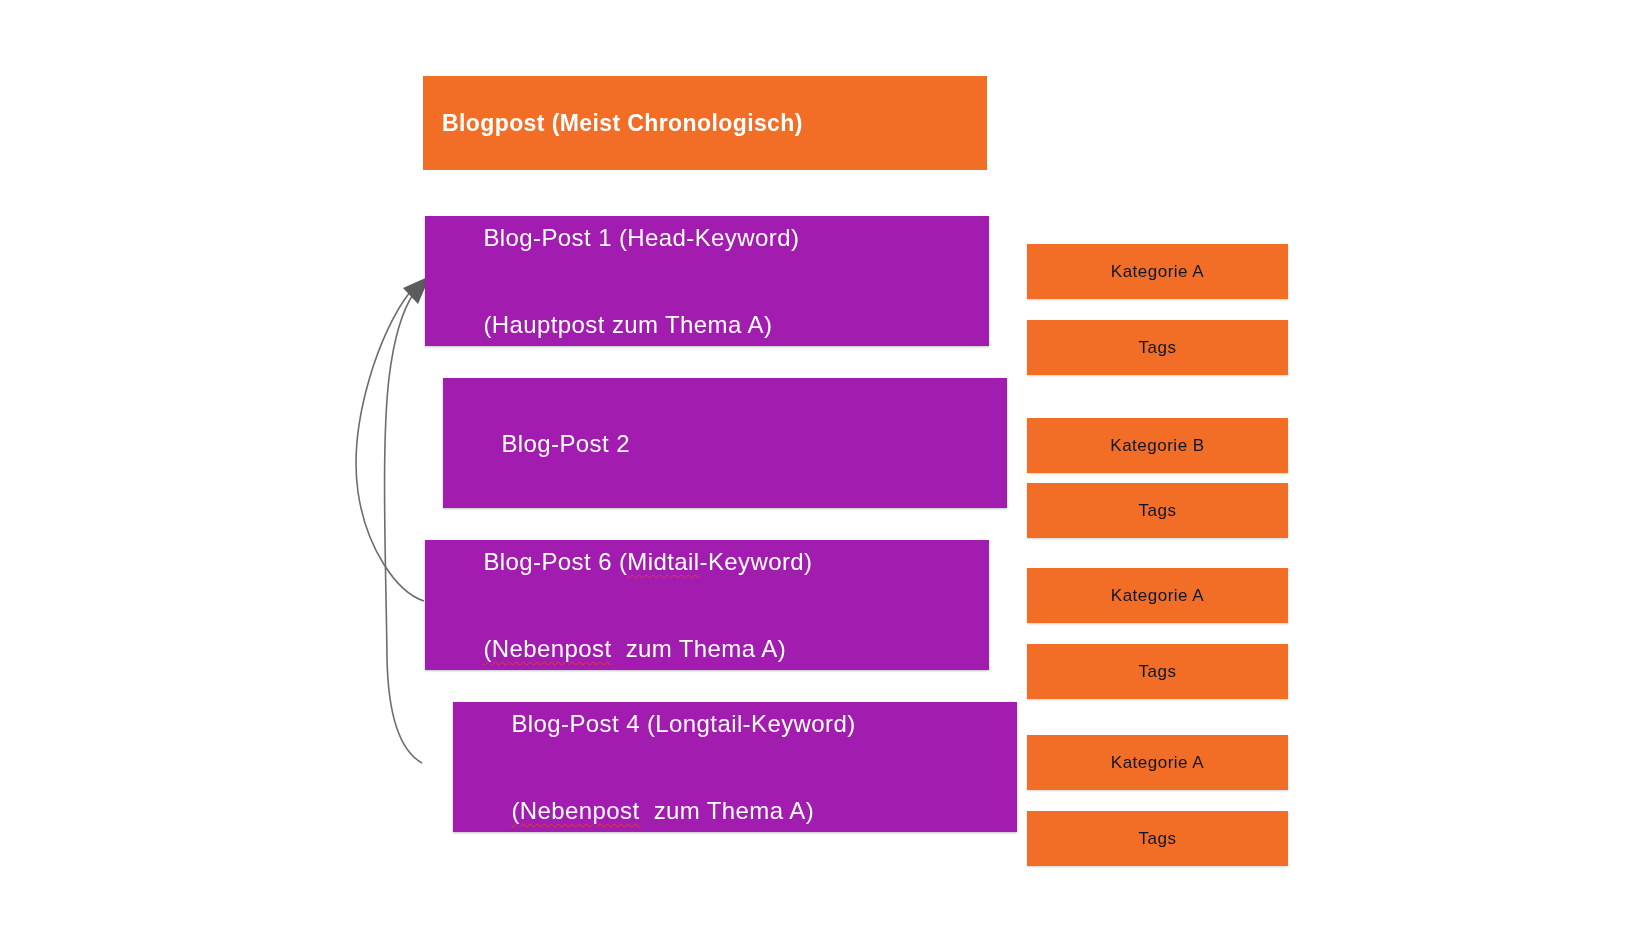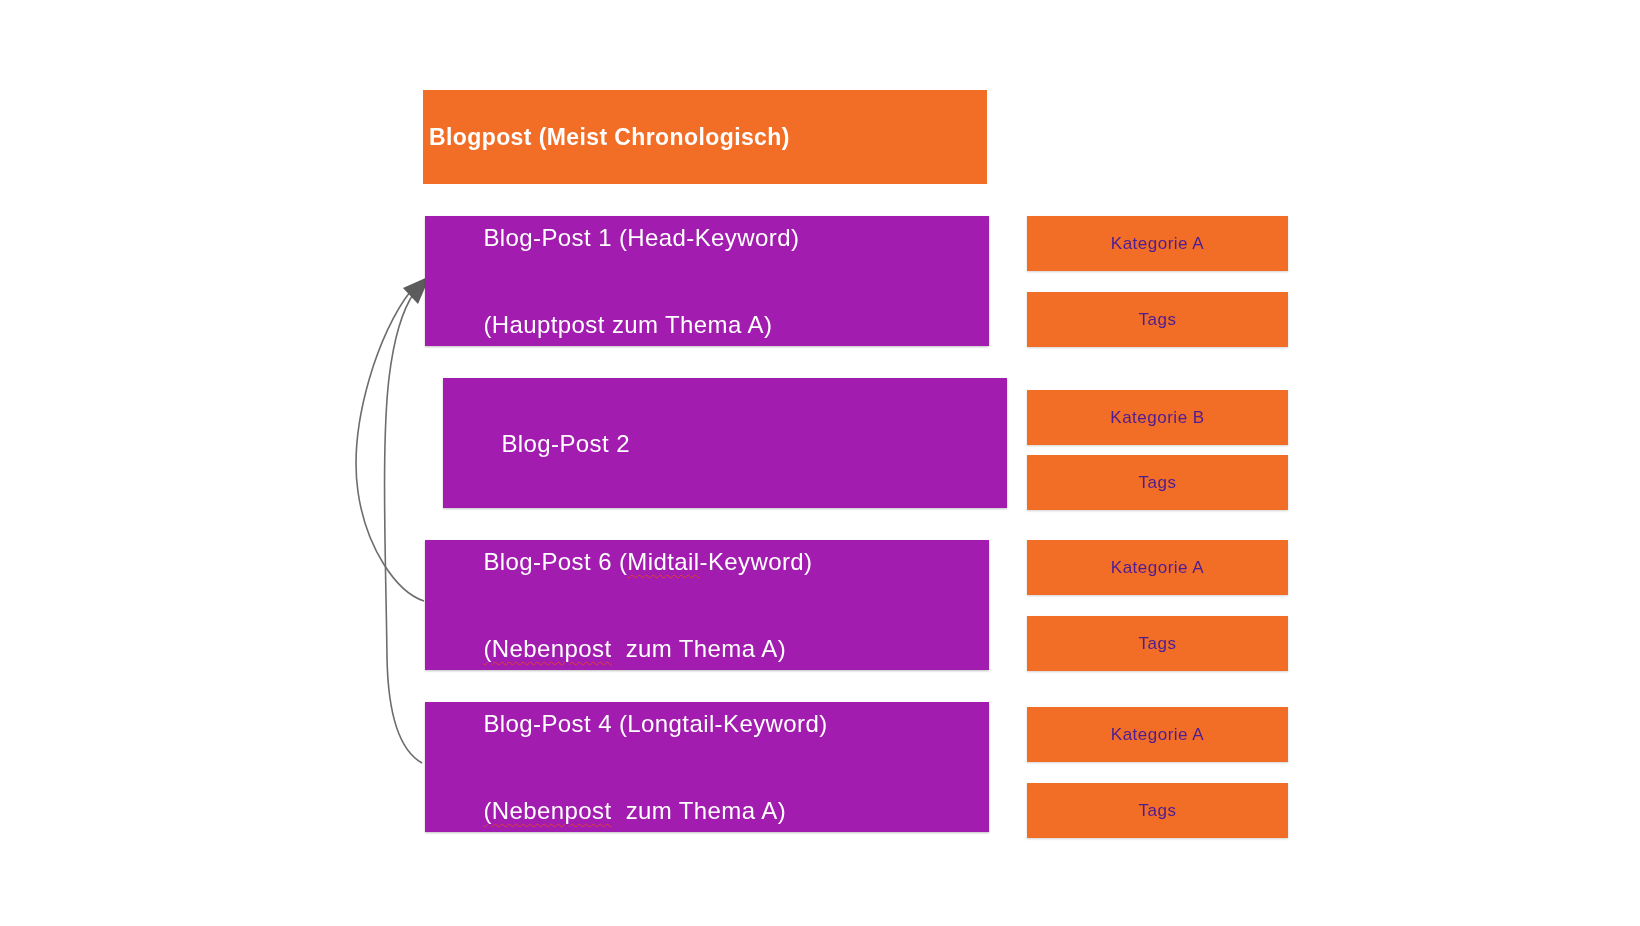--- a/index.html
+++ b/index.html
@@ -7,27 +7,27 @@
     position: relative;
     width: 1640px;
     height: 926px;
     background: #ffffff;
     overflow: hidden;
     font-family: "Liberation Sans", sans-serif;
   }
   
   .header {
     position: absolute;
-    left: 423px; top: 90px;
+    left: 423px; top: 76px;
     width: 564px; height: 94px;
     background: #f26d26;
     display: flex;
     align-items: center;
     box-sizing: border-box;
-    padding-left: 6px;
+    padding-left: 19px;
   }
   .header-title {
     color: #ffffff;
     font-size: 23px;
     font-weight: bold;
     letter-spacing: 0.4px;
     white-space: pre-wrap;
   }
   
   .post {
@@ -39,48 +39,49 @@
     flex-direction: column;
     justify-content: center;
     box-sizing: border-box;
     padding-left: 16px;
     padding-right: 14px;
     box-shadow: 0 1px 2px rgba(0,0,0,0.25);
   }
   .p1 { top: 216px; }
   .p2 { top: 378px; margin-left: 18px; }
   .p3 { top: 540px; }
-  .p4 { top: 702px; }
+  .p4 { top: 702px; margin-left: 28px; }
   .post-line {
     color: #ffffff;
     font-size: 24px;
     line-height: 29px;
     letter-spacing: 0.4px;
     white-space: pre-wrap;
   }
   .wavy {
     text-decoration: underline;
     text-decoration-style: wavy;
     text-decoration-color: #e0402f;
     text-decoration-thickness: 1px;
     text-underline-offset: 4px;
   }
   
   .badge {
     position: absolute;
     left: 1027px;
     width: 261px; height: 55px;
     background: #f26d26;
-    color: #4c1d95;
+    color: #0f172a;
     font-size: 17px;
     letter-spacing: 0.5px;
     display: flex;
     align-items: center;
     justify-content: center;
     box-shadow: 0 1px 2px rgba(0,0,0,0.18);
+    margin-top: 28px;
   }
   .b1 { top: 216px; } .b2 { top: 292px; }
   .b3 { top: 390px; } .b4 { top: 455px; }
   .b5 { top: 540px; } .b6 { top: 616px; }
   .b7 { top: 707px; } .b8 { top: 783px; }
   
   .arrows {
     position: absolute;
     left: 0; top: 0;
     width: 1640px; height: 926px;

